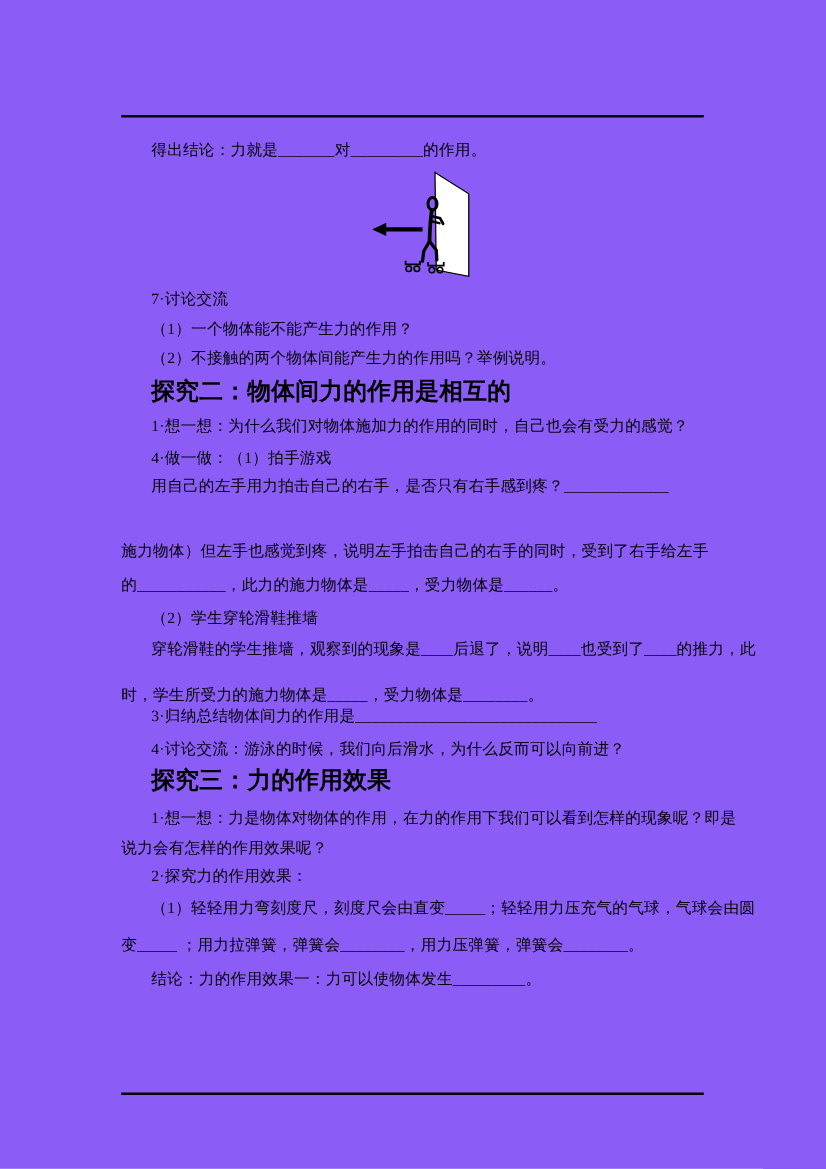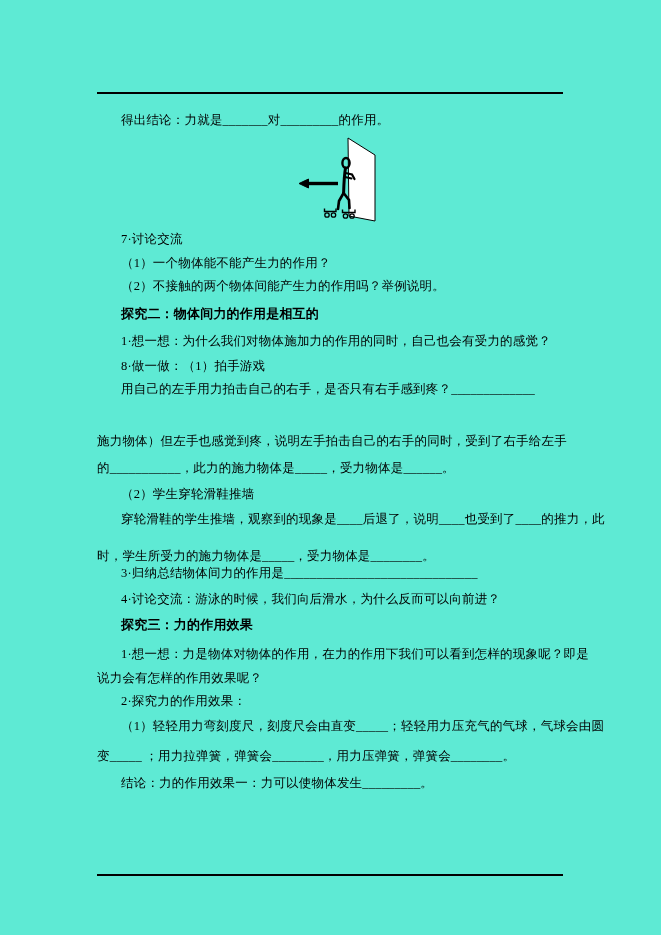--- a/index.html
+++ b/index.html
@@ -1,40 +1,40 @@
 <!DOCTYPE html>
 <html><head>
 <meta charset="utf-8">
 <style>
   html,body { margin:0; padding:0; }
   .page {
     position:relative;
     width:661px; height:935px;
-    background:#5eead4;
+    background:#8b5cf6;
     color:#000000;
     font-family:"Liberation Serif","DejaVu Serif",serif;
     overflow:hidden;
   }
   .rule {
     position:absolute;
     left:97px; width:466px; height:2px;
     background:#000000;
   }
   .rule.header { top:92px; }
   .rule.footer { top:874px; }
   .line {
     position:absolute;
     left:97px;
     font-size:12.5px;
     line-height:17px;
     white-space:pre;
     letter-spacing:0.2px;
   }
   .line.indent { left:121px; }
-  .line.bold { font-weight:bold; font-size:13px; }
+  .line.bold { font-weight:bold; font-size:19px; }
   .figure {
     position:absolute;
     left:295px; top:130px;
     width:105px; height:100px;
   }
   .figure svg { display:block; width:105px; height:100px; }
 </style>
 </head>
 <body>
 
@@ -71,21 +71,21 @@
       </g>
     </svg>
   </div>
 
   <div class="line indent" style="top:231px">7·讨论交流</div>
   <div class="line indent" style="top:255px">（1）一个物体能不能产生力的作用？</div>
   <div class="line indent" style="top:278px">（2）不接触的两个物体间能产生力的作用吗？举例说明。</div>
 
   <div class="line indent bold" style="top:305px">探究二：物体间力的作用是相互的</div>
   <div class="line indent" style="top:333px">1·想一想：为什么我们对物体施加力的作用的同时，自己也会有受力的感觉？</div>
-  <div class="line indent" style="top:358px">8·做一做：（1）拍手游戏</div>
+  <div class="line indent" style="top:358px">4·做一做：（1）拍手游戏</div>
   <div class="line indent" style="top:381px">用自己的左手用力拍击自己的右手，是否只有右手感到疼？_____________</div>
   <div class="line" style="top:433px">施力物体）但左手也感觉到疼，说明左手拍击自己的右手的同时，受到了右手给左手</div>
   <div class="line" style="top:460px">的___________，此力的施力物体是_____，受力物体是______。</div>
   <div class="line indent" style="top:486px">（2）学生穿轮滑鞋推墙</div>
   <div class="line indent" style="top:511px">穿轮滑鞋的学生推墙，观察到的现象是____后退了，说明____也受到了____的推力，此</div>
   <div class="line" style="top:548px">时，学生所受力的施力物体是_____，受力物体是________。</div>
   <div class="line indent" style="top:565px">3·归纳总结物体间力的作用是______________________________</div>
   <div class="line indent" style="top:591px">4·讨论交流：游泳的时候，我们向后滑水，为什么反而可以向前进？</div>
 
   <div class="line indent bold" style="top:616px">探究三：力的作用效果</div>

